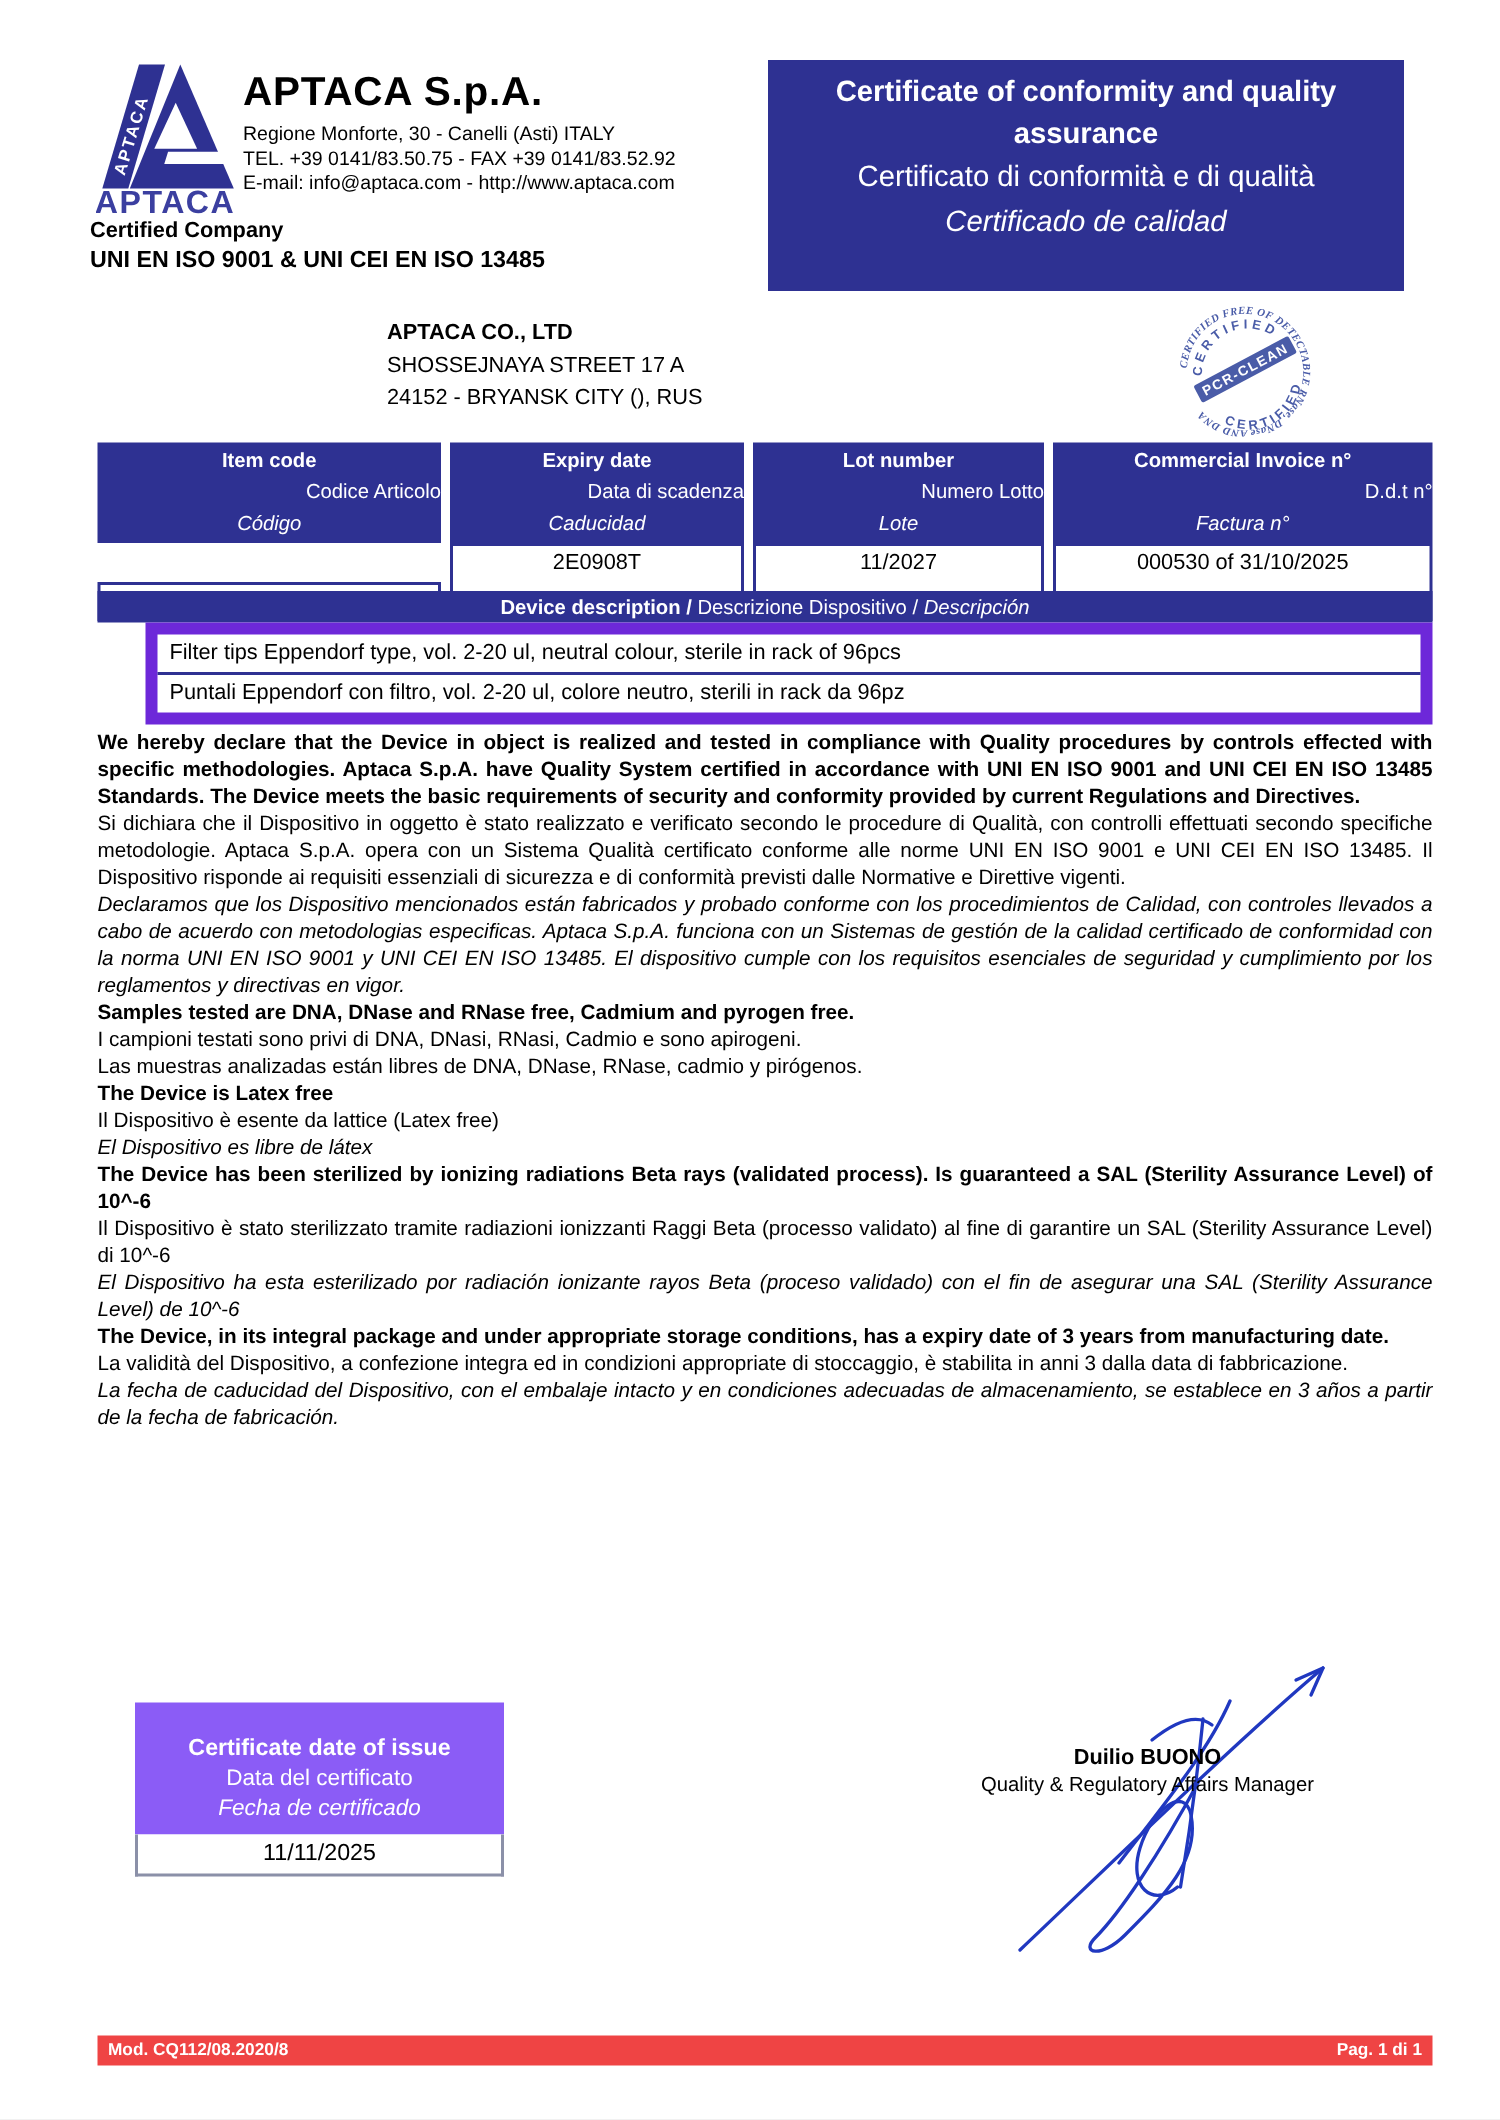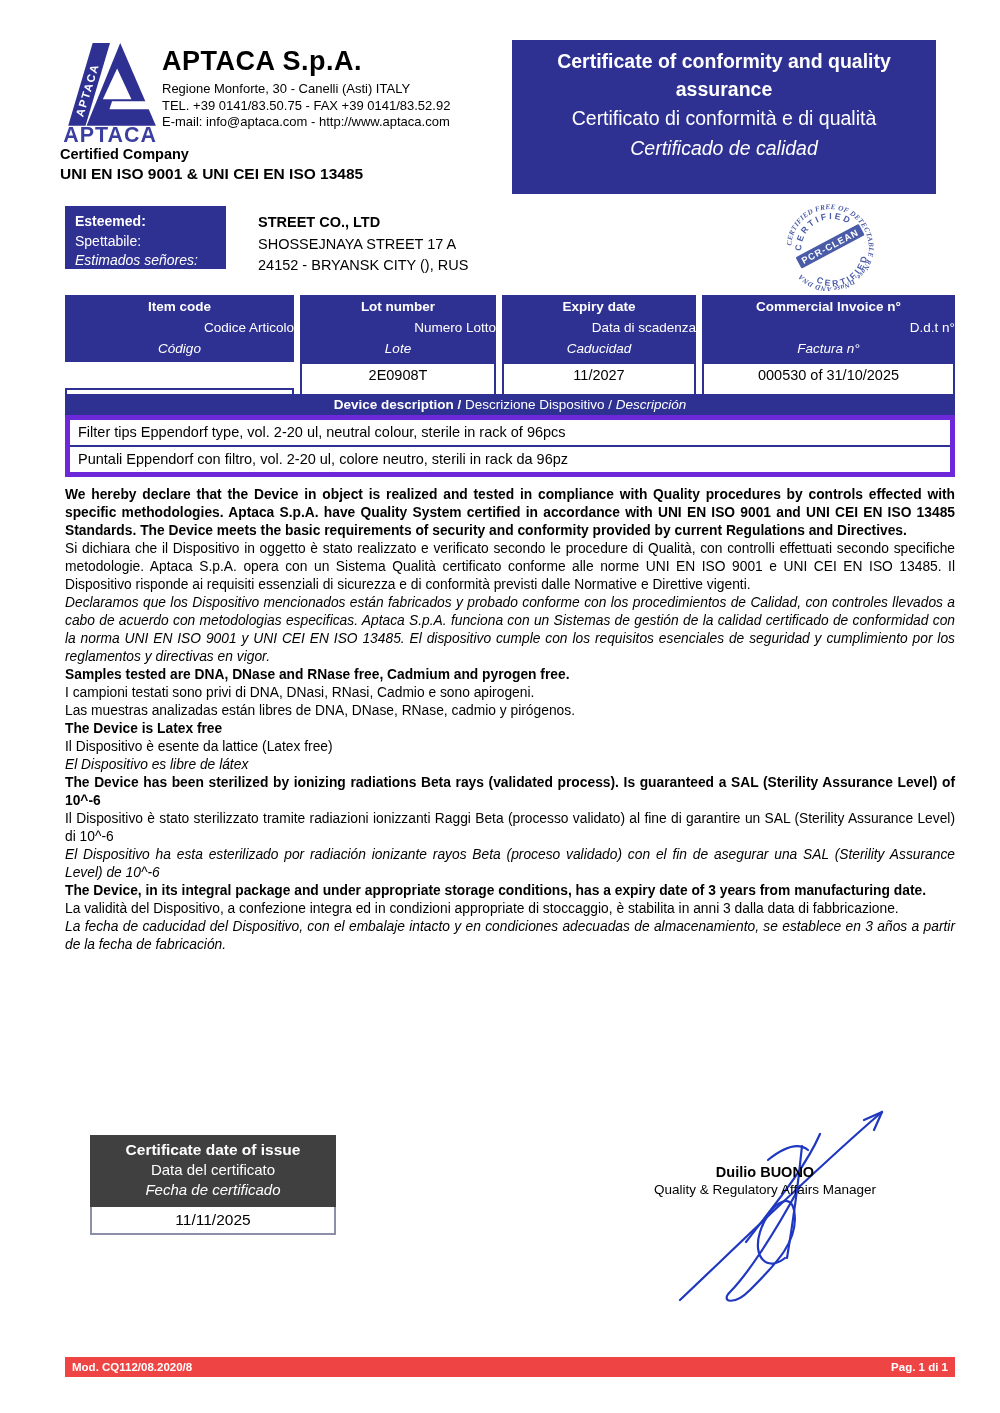--- a/index.html
+++ b/index.html
@@ -38,36 +38,36 @@
   .it-val{border:2px solid #2E3192;background:#fff;text-align:center;font-size:14.5px;
           padding:3px 0;box-sizing:border-box;}
   .it-val.bold{font-weight:bold;margin-top:26px;}
 
   
   .desc-section{left:65px;top:394px;width:890px;}
   .desc-header{background:#2E3192;color:#fff;text-align:center;font-size:13.5px;
                height:21px;line-height:21px;}
   .desc-header .h-en{font-weight:bold;}
   .desc-header .h-es{font-style:italic;}
-  .desc-body{border:5px solid #6d28d9;}
+  .desc-body{border:8px solid #6d28d9;margin-left:32px;}
   .desc-row{font-size:14.5px;padding:4px 8px 5px;}
   .desc-row.first{border-bottom:2px solid #2E3192;}
 
   
   .body-copy{left:65px;top:486px;width:890px;font-size:13.8px;line-height:18px;}
   .body-copy p{margin:0;}
   .jst{text-align:justify;}
   .b{font-weight:bold;}
   .i{font-style:italic;}
   .sec{margin-top:15px;}
   .sec2{margin-top:21px;}
 
   
   .cert-date{left:90px;top:1135px;width:246px;text-align:center;}
-  .cd-blue{background:#404040;color:#fff;padding:5px 0 7px;}
+  .cd-blue{background:#8b5cf6;color:#fff;padding:21px 0 7px;}
   .cd-blue .c1{font-size:15.5px;font-weight:bold;line-height:20px;}
   .cd-blue .c2{font-size:15px;line-height:20px;}
   .cd-blue .c3{font-size:15px;font-style:italic;line-height:20px;}
   .cd-value{border:2px solid #8b90a8;border-top:none;background:#fff;font-size:15.5px;
             padding:4px 0;}
 
   
   .signatory{left:640px;top:1163px;width:250px;text-align:center;line-height:18px;}
   .sig-name{font-weight:bold;font-size:14.5px;}
   .sig-title{font-size:13.5px;}
@@ -108,28 +108,23 @@
     <div class="l1">Certified Company</div>
     <div class="l2">UNI EN ISO 9001 &amp; UNI CEI EN ISO 13485</div>
   </div>
 
   <div class="abs title-box">
     <div class="t-en">Certificate of conformity and quality assurance</div>
     <div class="t-it">Certificato di conformità e di qualità</div>
     <div class="t-es">Certificado de calidad</div>
   </div>
 
-  <div class="abs esteemed-box">
-    <div class="e1">Esteemed:</div>
-    <div class="e2">Spettabile:</div>
-    <div class="e3">Estimados señores:</div>
-  </div>
 
   <div class="abs recipient">
-    <div class="r-name">STREET CO., LTD</div>
+    <div class="r-name">APTACA CO., LTD</div>
     <div>SHOSSEJNAYA STREET 17 A</div>
     <div>24152 - BRYANSK CITY (), RUS</div>
   </div>
 
   <div class="abs" style="left:783px;top:201px;">
     <svg width="94" height="90" viewBox="0 0 92 88">
       <defs>
         <path id="ringPath" d="M 8,46 A 38,38 0 1 1 84,46 A 38,38 0 1 1 8,46"></path>
         <path id="arcTop" d="M 16,48 A 30,30 0 0 1 76,48"></path>
         <path id="arcBottom" d="M 12,50 A 34,34 0 0 0 80,50"></path>
@@ -150,28 +145,28 @@
     </svg>
   </div>
 
   <div class="abs info-table">
     <div class="it-head">
       <div class="h-en">Item code</div>
       <div class="h-it">Codice Articolo</div>
       <div class="h-es">Código</div>
     </div>
     <div class="it-head">
+      <div class="h-en">Expiry date</div>
+      <div class="h-it">Data di scadenza</div>
+      <div class="h-es">Caducidad</div>
+    </div>
+    <div class="it-head">
       <div class="h-en">Lot number</div>
       <div class="h-it">Numero Lotto</div>
       <div class="h-es">Lote</div>
-    </div>
-    <div class="it-head">
-      <div class="h-en">Expiry date</div>
-      <div class="h-it">Data di scadenza</div>
-      <div class="h-es">Caducidad</div>
     </div>
     <div class="it-head">
       <div class="h-en">Commercial Invoice n°</div>
       <div class="h-it">D.d.t n°</div>
       <div class="h-es">Factura n°</div>
     </div>
     <div class="it-val bold">9504</div>
     <div class="it-val">2E0908T</div>
     <div class="it-val">11/2027</div>
     <div class="it-val">000530 of 31/10/2025</div>

